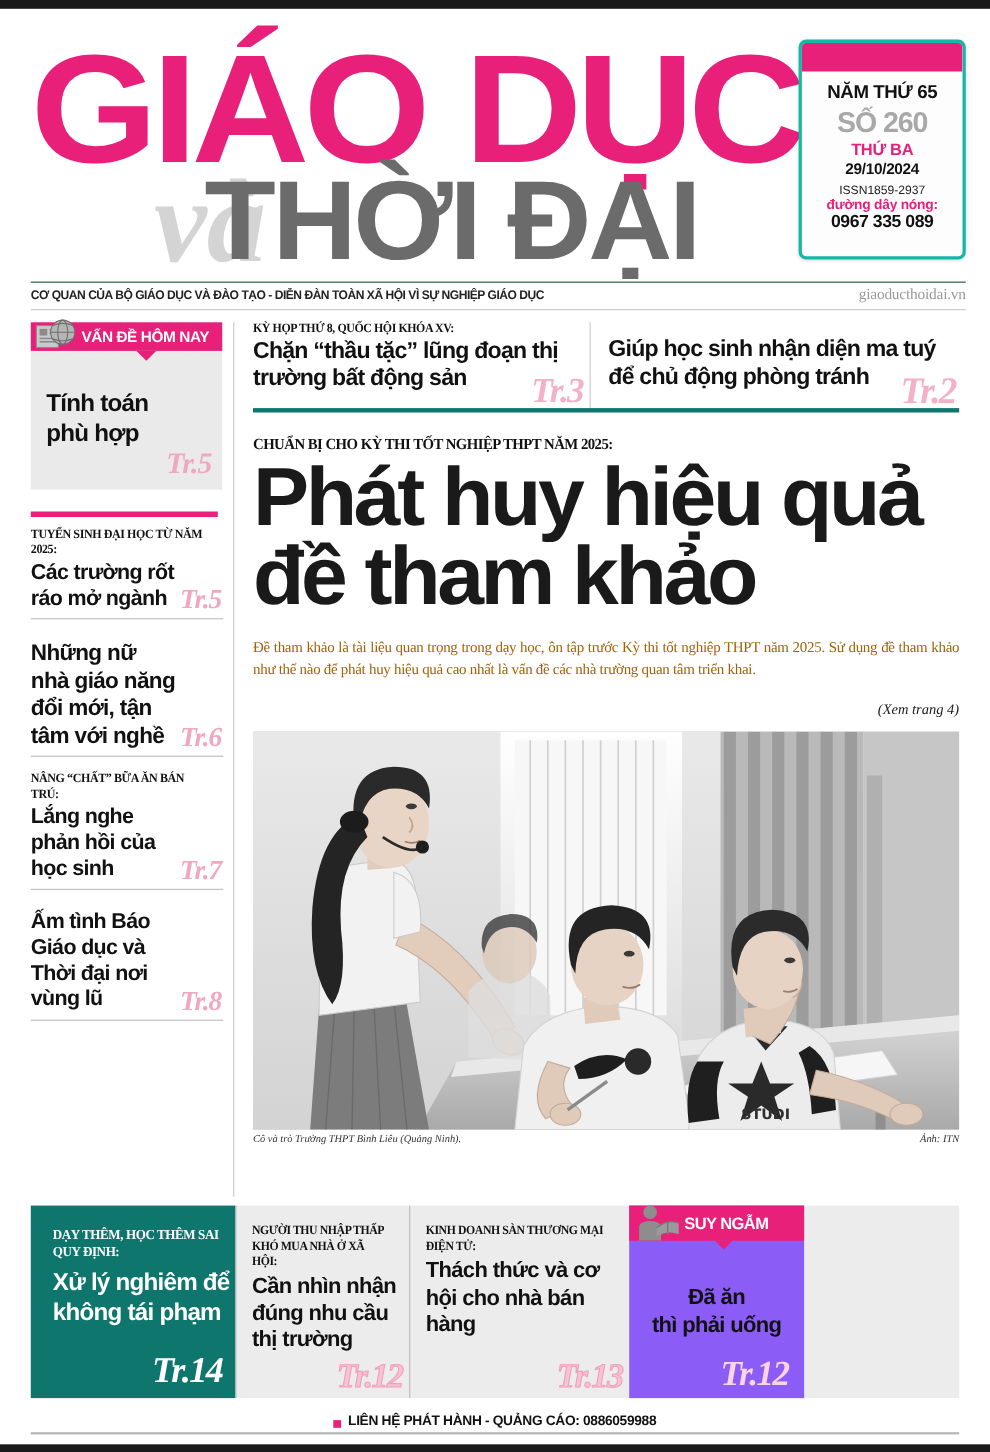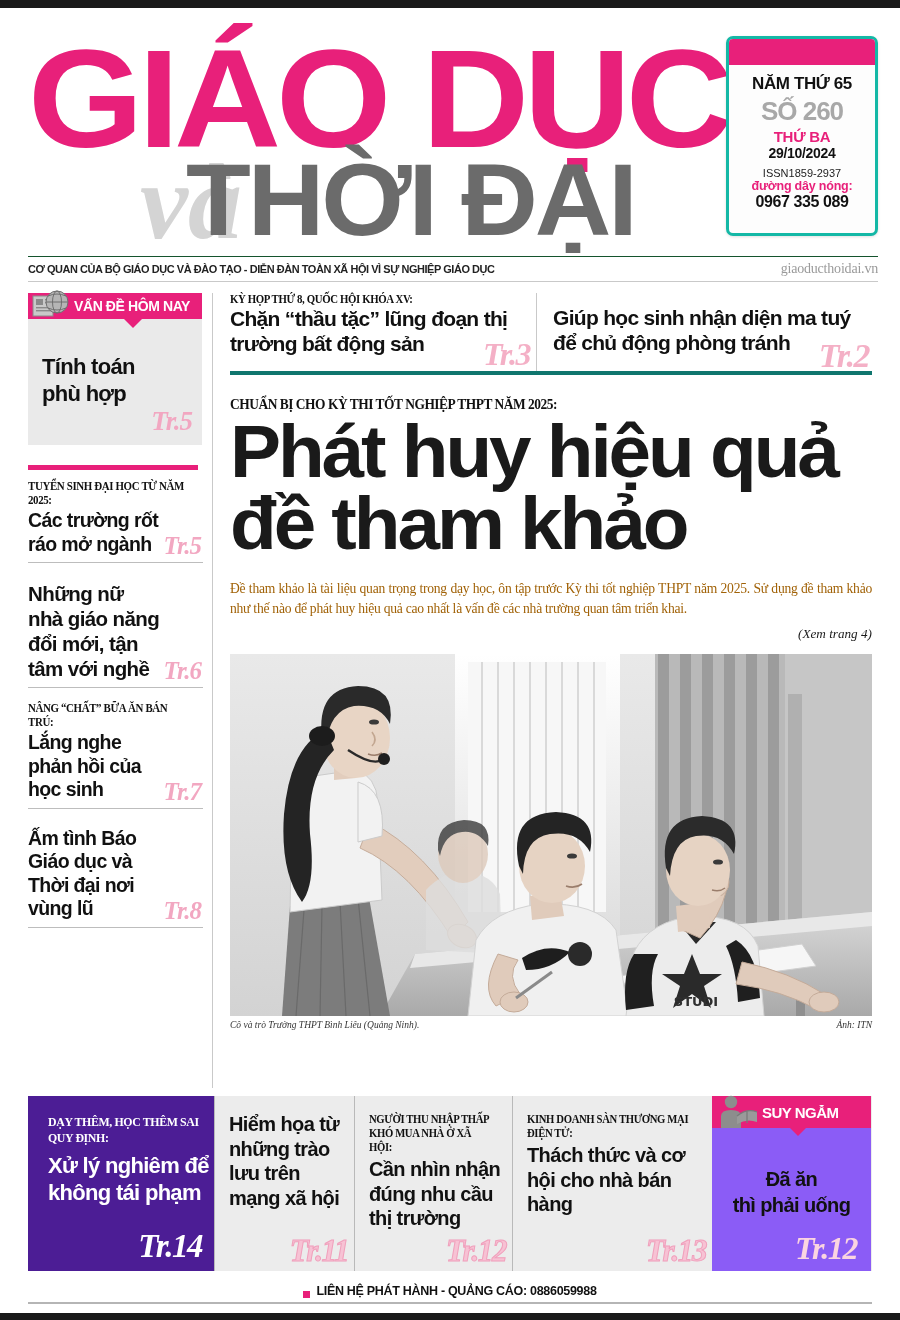--- a/index.html
+++ b/index.html
@@ -254,21 +254,21 @@
     transform: scaleX(1.02); transform-origin: left center;
   }
   .lead-deck {
     margin-top: 20px;
     font-family: "Liberation Serif", serif;
     font-size: 13.6px; color: #a16207;
     line-height: 19.5px; letter-spacing: -0.25px;
     text-align: justify;
   }
   .lead-see {
-    margin-top: 8px;
+    margin-top: 19px;
     font-family: "Liberation Serif", serif;
     font-style: italic;
     font-size: 13.2px; color: #1a1a1a;
     text-align: right;
   }
 
   
   .photo-wrap {
     margin-top: 12px;
     width: 642px; height: 362px;
@@ -292,21 +292,21 @@
   }
 
   
   .bottom-strip {
     position: absolute; left: 28px; top: 1088px;
     width: 844px; height: 175px;
     background: #ececec;
     display: flex;
   }
   .bs-black {
-    width: 186px; background: #4c1d95;
+    width: 186px; background: #0f766e;
     position: relative; padding: 18px 2px 0 20px;
   }
   .bsb-kicker {
     font-family: "Liberation Serif", serif;
     font-size: 12.5px; font-weight: bold; color: #fff;
     line-height: 16px; letter-spacing: -0.4px; text-transform: uppercase;
     transform: scaleX(0.95); transform-origin: left center;
   }
   .bsb-head {
     margin-top: 6px;
@@ -653,24 +653,20 @@
   </div>
 
   <div class="bottom-strip">
 
     <div class="bs-black">
       <div class="bsb-kicker">DẠY THÊM, HỌC THÊM SAI QUY ĐỊNH:</div>
       <div class="bsb-head">Xử lý nghiêm để không tái phạm</div>
       <div class="bsb-tr">Tr.14</div>
     </div>
 
-    <div class="bs-col bs-c1">
-      <div class="bs-head">Hiểm họa từ những trào lưu trên mạng xã hội</div>
-      <div class="bs-tr">Tr.11</div>
-    </div>
 
     <div class="bs-col bs-c2">
       <div class="bs-kicker">NGƯỜI THU NHẬP THẤP KHÓ MUA NHÀ Ở XÃ HỘI:</div>
       <div class="bs-head">Cần nhìn nhận đúng nhu cầu thị trường</div>
       <div class="bs-tr">Tr.12</div>
     </div>
 
     <div class="bs-col bs-c3">
       <div class="bs-kicker">KINH DOANH SÀN THƯƠNG MẠI ĐIỆN TỬ:</div>
       <div class="bs-head">Thách thức và cơ hội cho nhà bán hàng</div>

